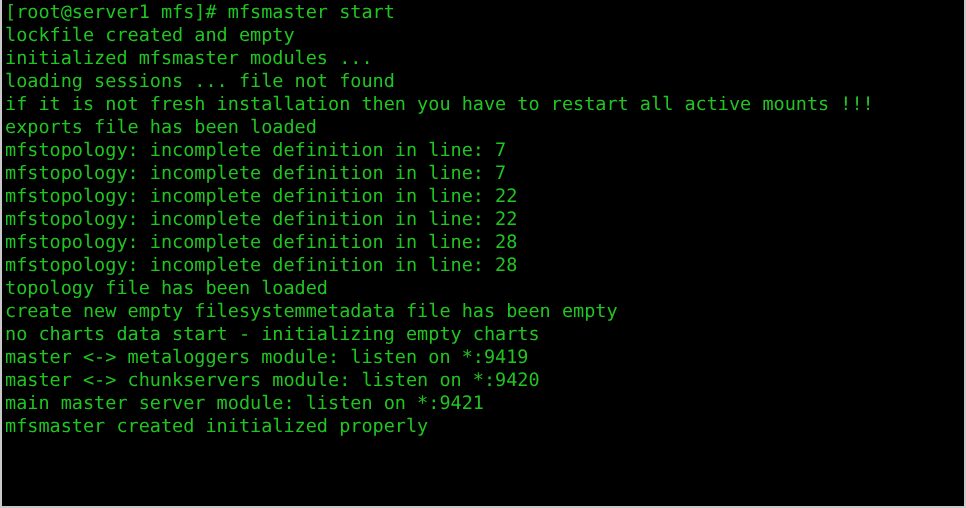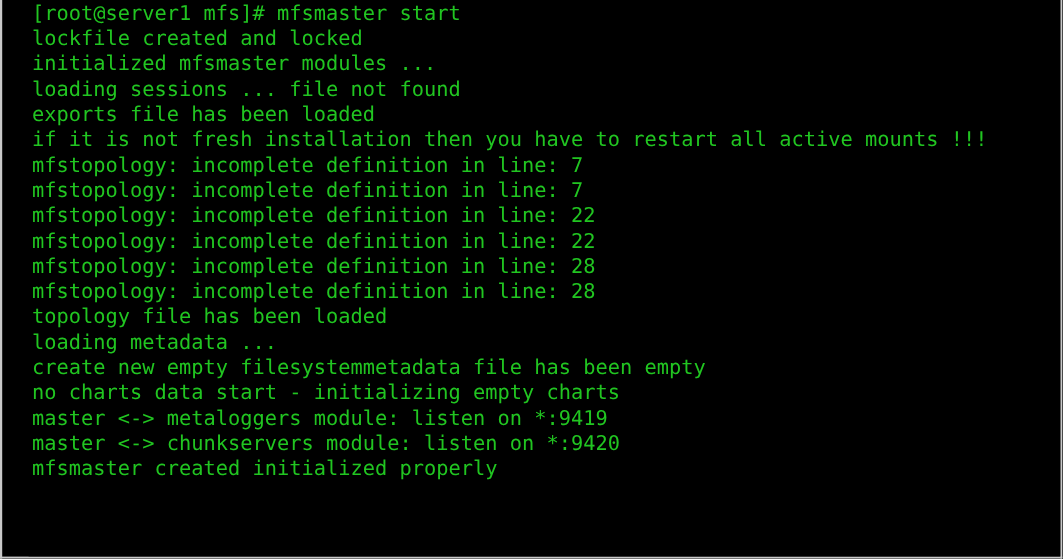--- a/index.html
+++ b/index.html
@@ -30,21 +30,20 @@
 
   #terminal-screen {
     position: absolute;
     left: 0;
     top: 0;
     right: 0;
     bottom: 0;
     background: #000000;
     padding: 1px 0 0 3px;
     box-sizing: border-box;
-    margin-left: 24px;
   }
 
   .term-line {
     font-family: "DejaVu Sans Mono", "Liberation Mono", monospace;
     font-size: 18.5px;
     line-height: 23px;
     height: 23px;
     letter-spacing: 0px;
     color: #21c521;
     white-space: pre;
@@ -59,37 +58,37 @@
     display: block;
   }
 </style>
 </head>
 <body>
 
 <div id="terminal-window">
   <div id="terminal-screen">
 
     <div class="term-line">[root@server1 mfs]# mfsmaster start</div>
-    <div class="term-line">lockfile created and locked</div>
+    <div class="term-line">lockfile created and empty</div>
     <div class="term-line">initialized mfsmaster modules ...</div>
     <div class="term-line">loading sessions ... file not found</div>
+    <div class="term-line">if it is not fresh installation then you have to restart all active mounts !!!</div>
     <div class="term-line">exports file has been loaded</div>
-    <div class="term-line">if it is not fresh installation then you have to restart all active mounts !!!</div>
     <div class="term-line">mfstopology: incomplete definition in line: 7</div>
     <div class="term-line">mfstopology: incomplete definition in line: 7</div>
     <div class="term-line">mfstopology: incomplete definition in line: 22</div>
     <div class="term-line">mfstopology: incomplete definition in line: 22</div>
     <div class="term-line">mfstopology: incomplete definition in line: 28</div>
     <div class="term-line">mfstopology: incomplete definition in line: 28</div>
     <div class="term-line">topology file has been loaded</div>
-    <div class="term-line">loading metadata ...</div>
     <div class="term-line">create new empty filesystemmetadata file has been empty</div>
     <div class="term-line">no charts data start - initializing empty charts</div>
     <div class="term-line">master &lt;-&gt; metaloggers module: listen on *:9419</div>
     <div class="term-line">master &lt;-&gt; chunkservers module: listen on *:9420</div>
+    <div class="term-line">main master server module: listen on *:9421</div>
     <div class="term-line">mfsmaster created initialized properly</div>
 
     <div class="term-line with-cursor">
       
     </div>
 
   </div>
 </div>
 
 </body></html>

